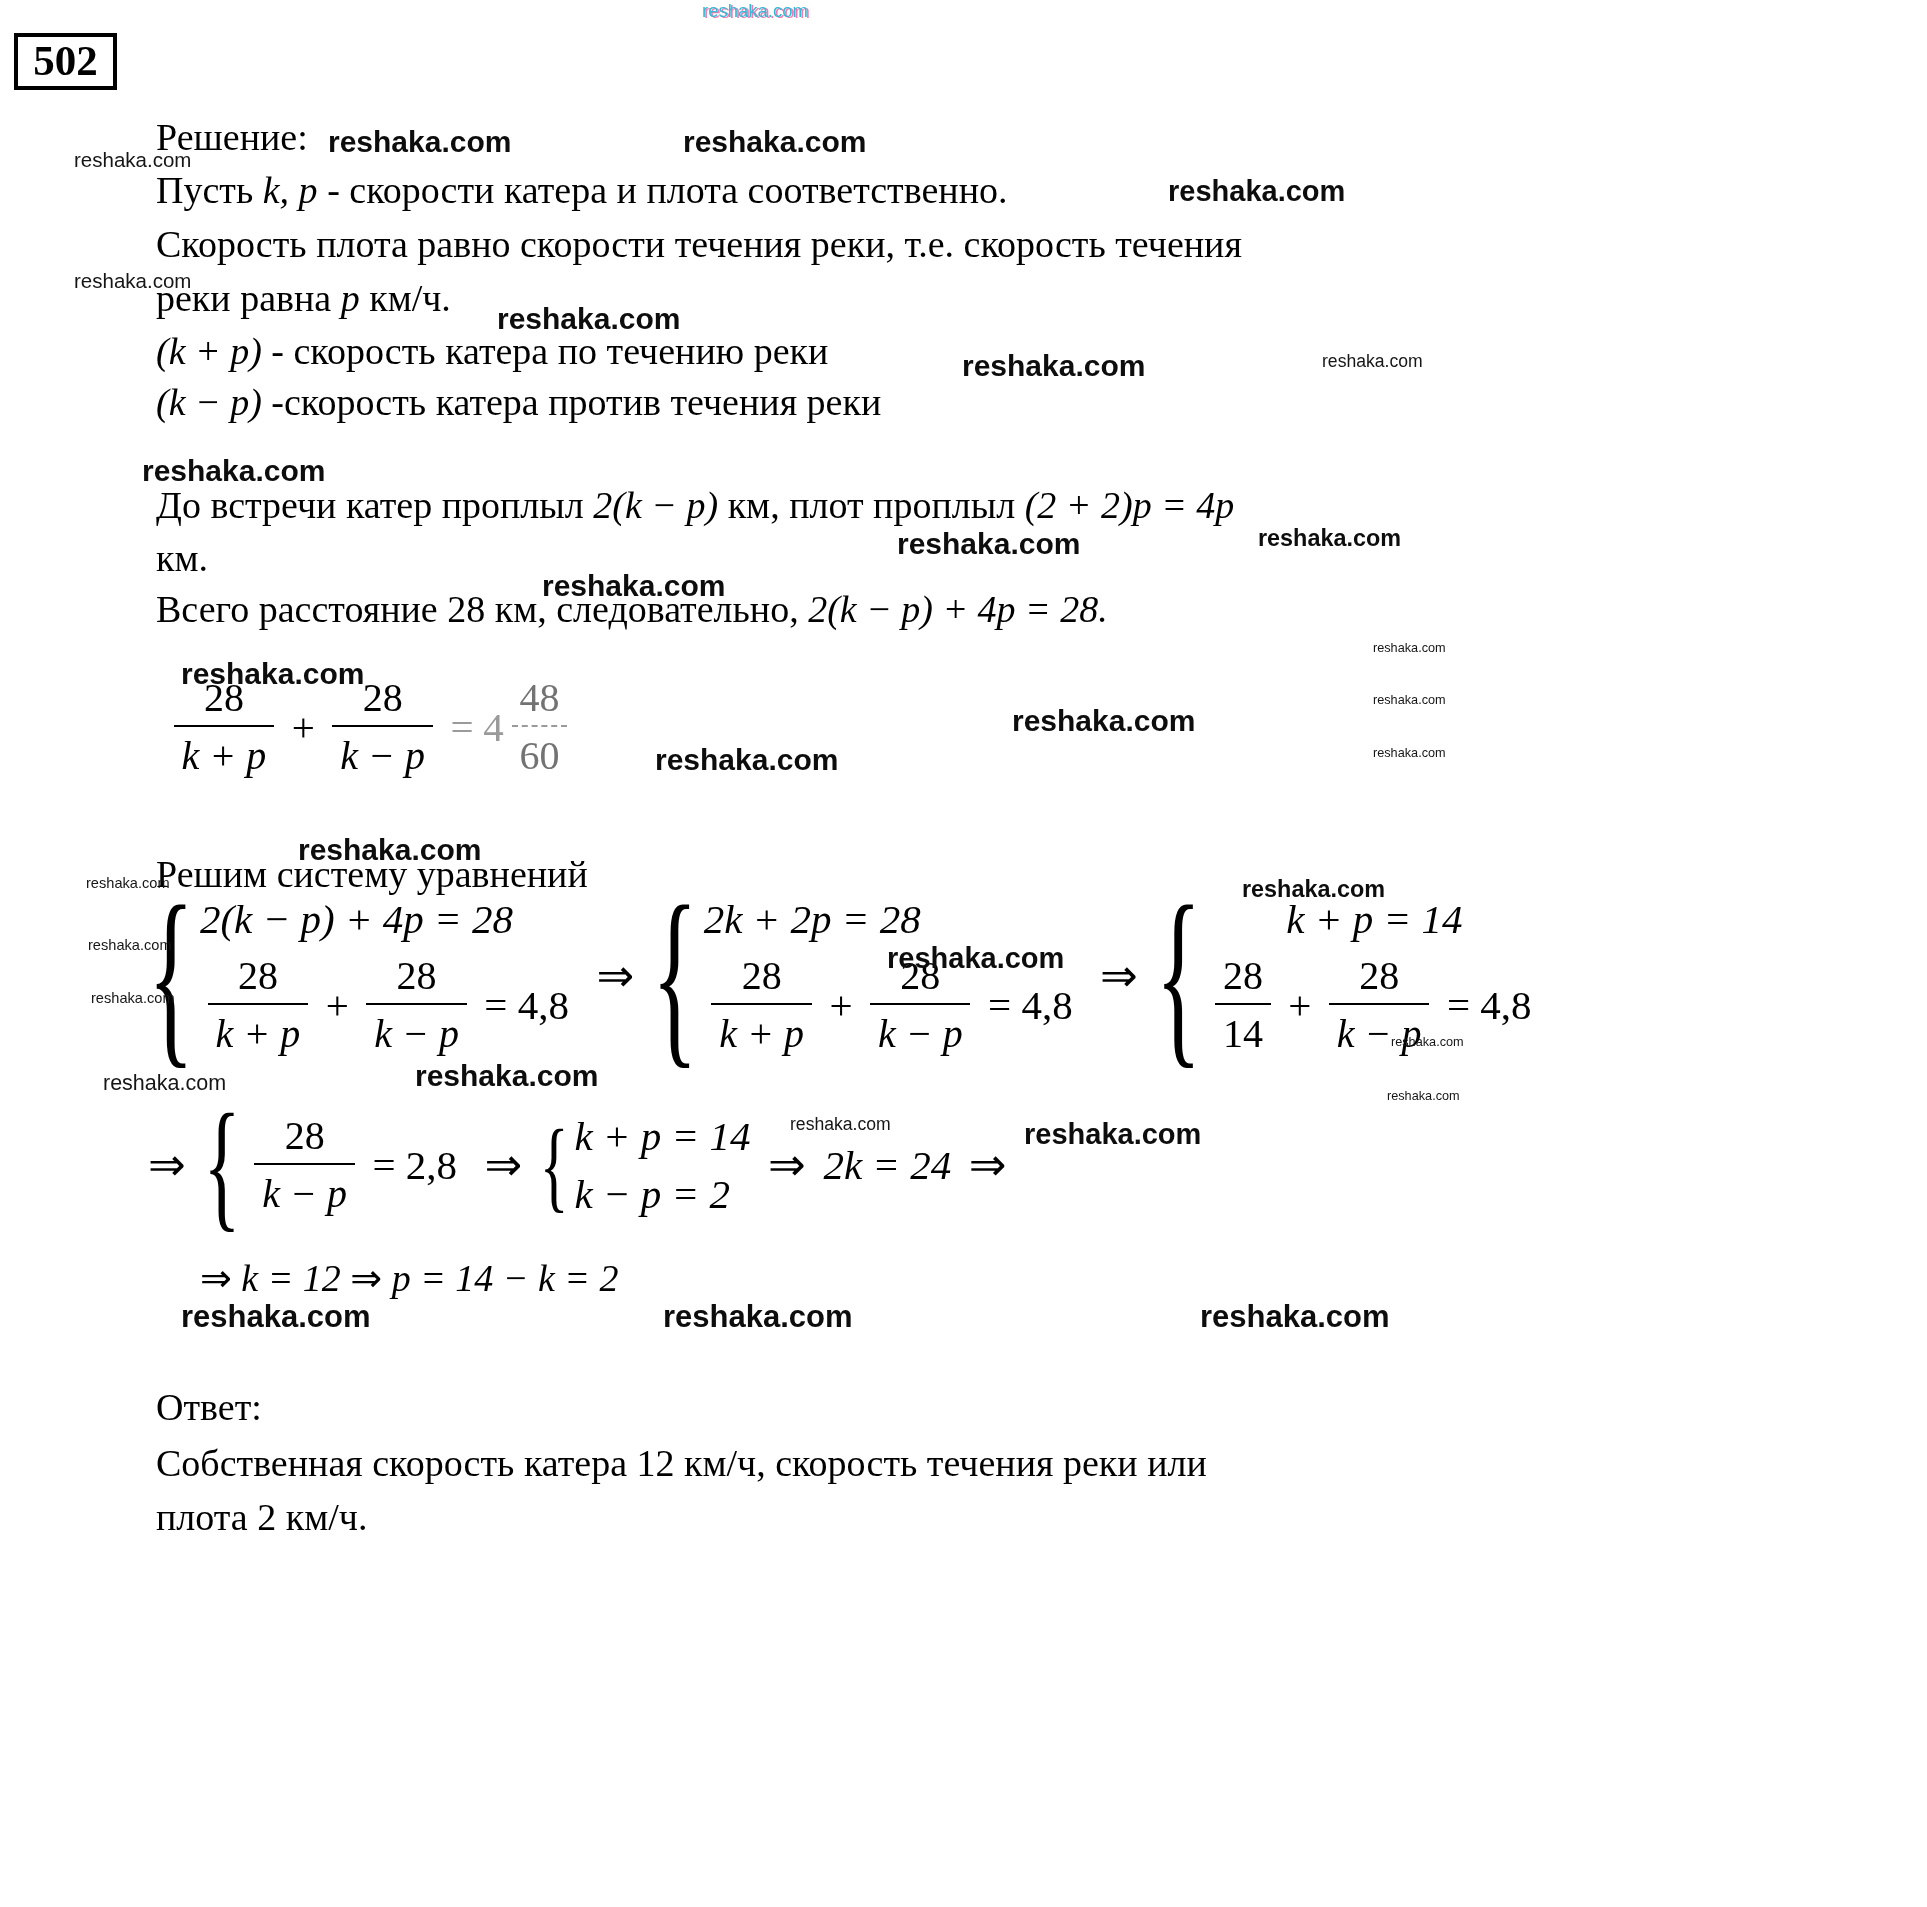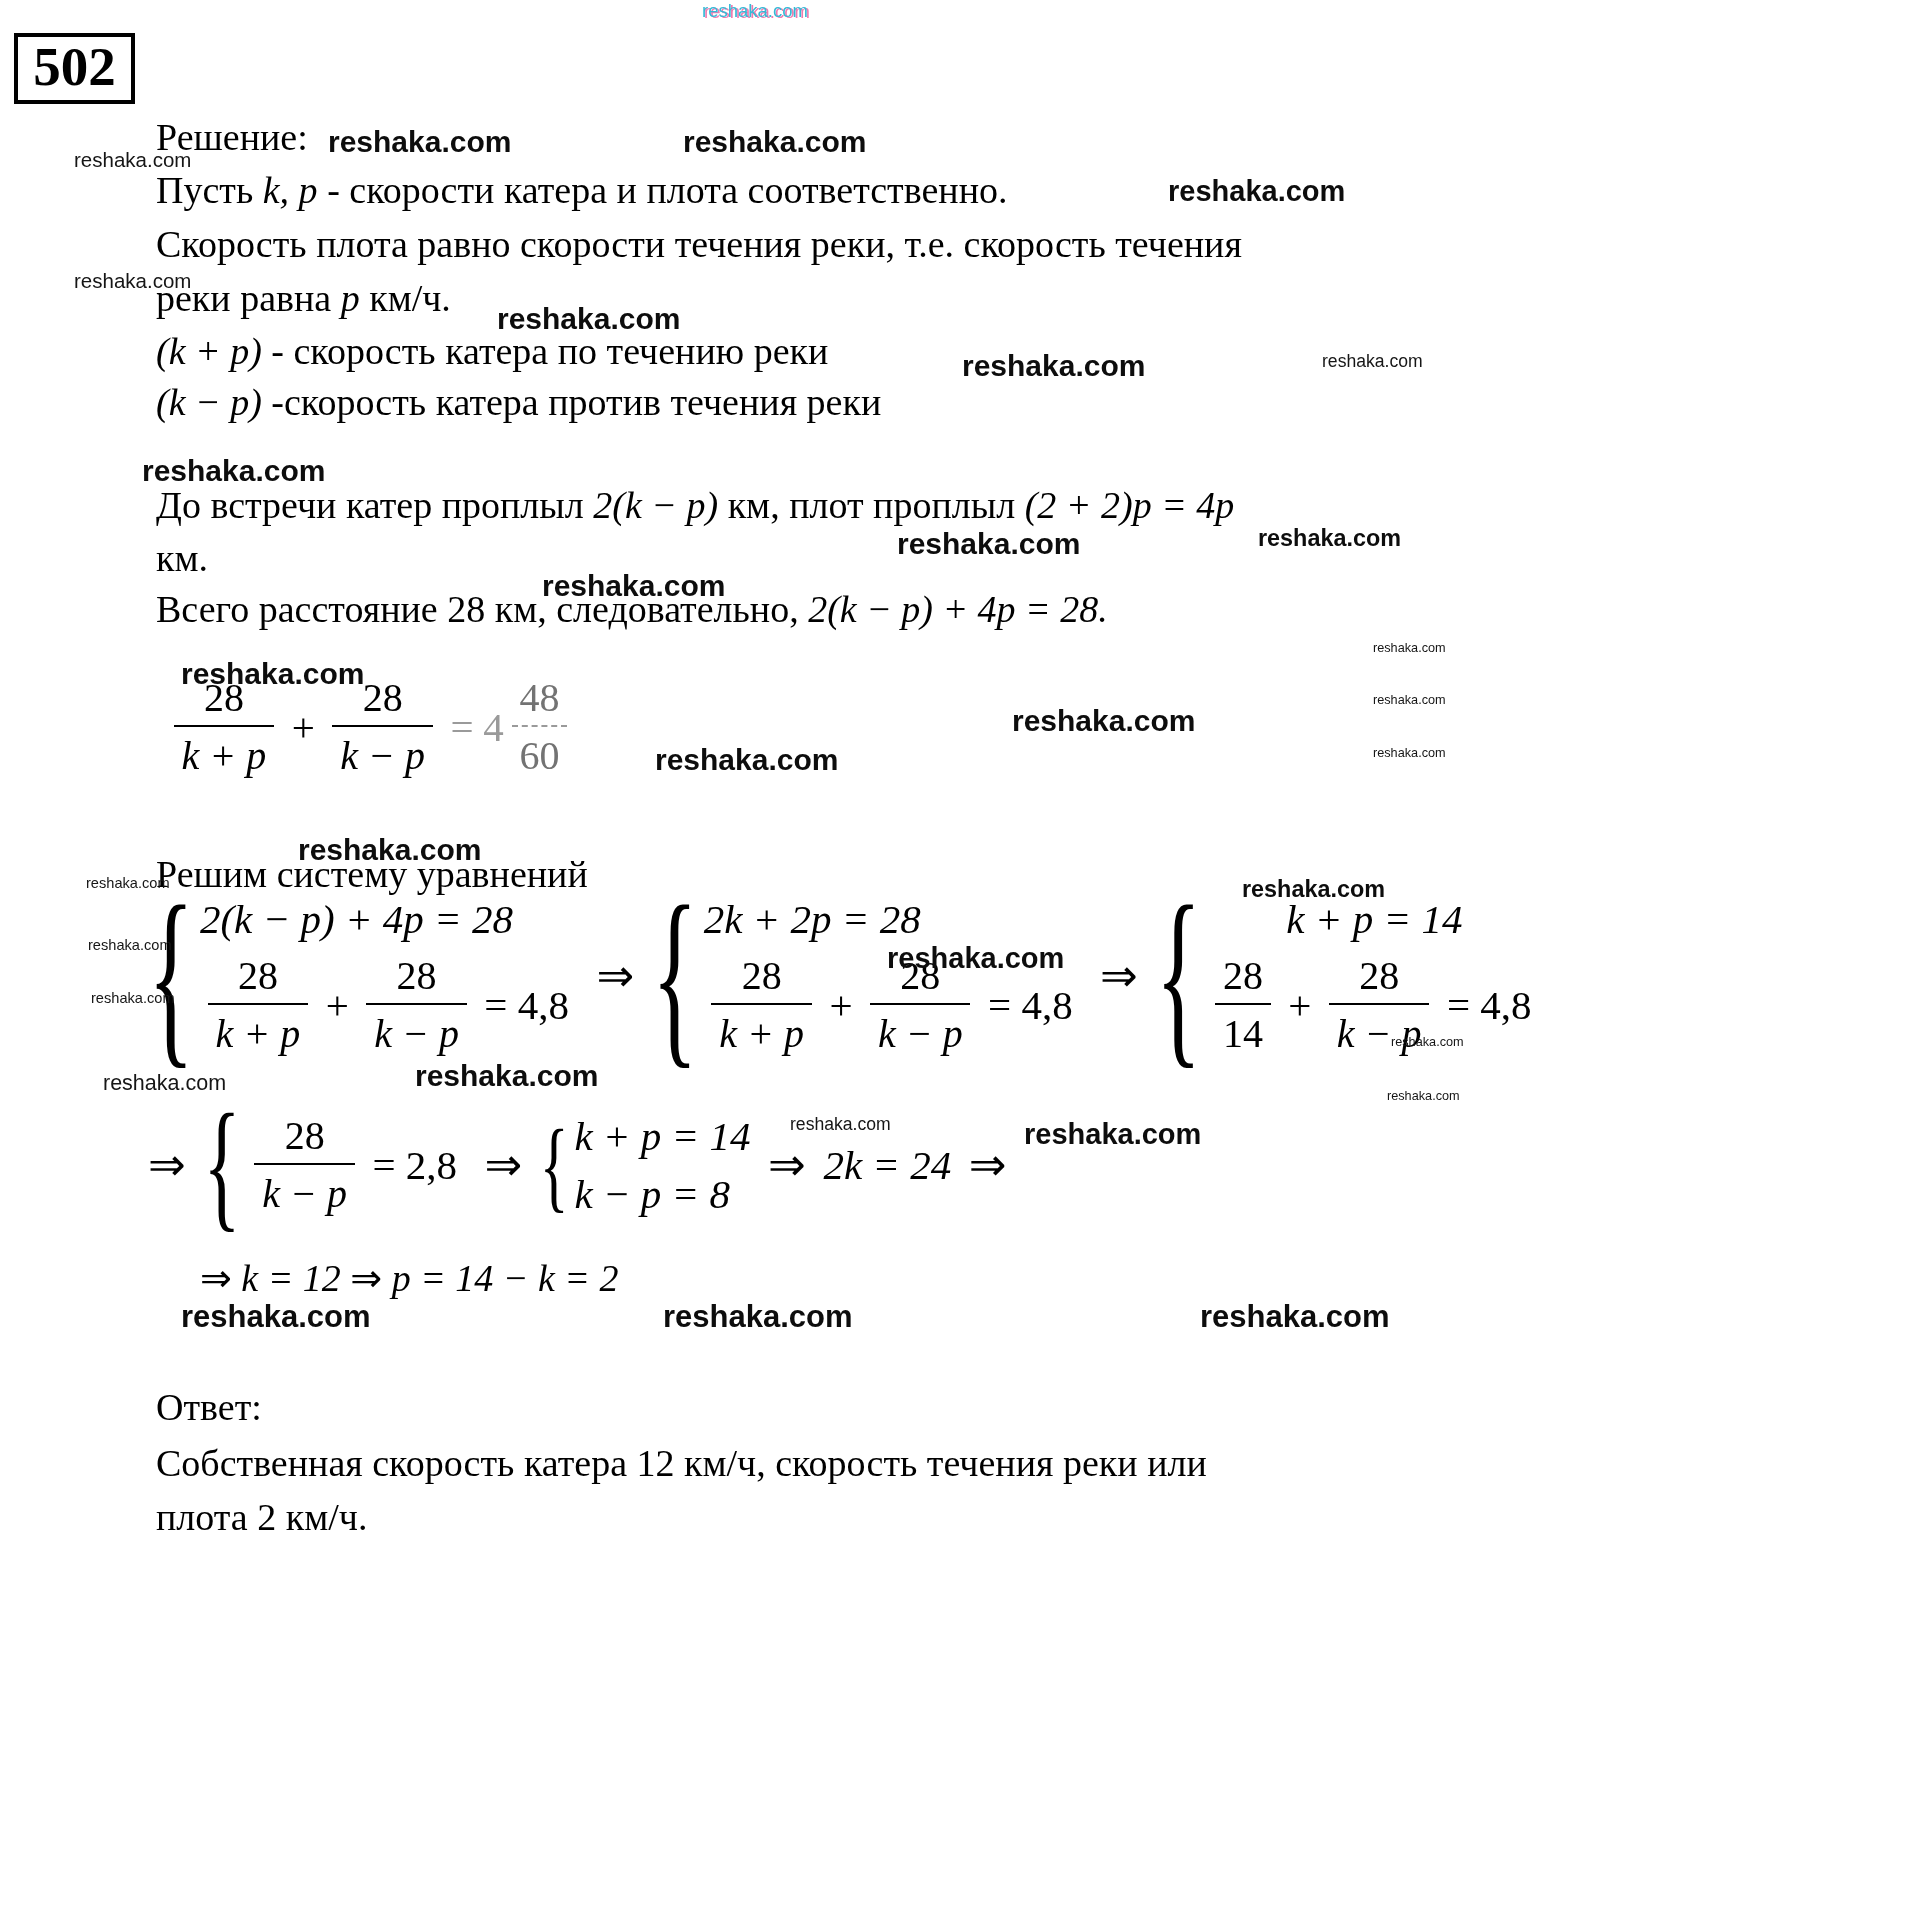--- a/index.html
+++ b/index.html
@@ -6,21 +6,21 @@
   html,body { background:#ffffff; }
   .page {
     position:relative; width:1927px; height:1908px; background:#fff;
     font-family:"Liberation Serif", serif; color:#000; overflow:hidden;
   }
   .abs { position:absolute; white-space:nowrap; }
   .body-text { font-size:38px; }
   .math { font-style:italic; }
   .num-box {
     position:absolute; left:13.7px; top:33px; border:4.9px solid #000;
-    padding:0 15.6px 2px; font-size:55px; font-weight:bold; line-height:1.1;
+    padding:0 15.6px 2px; font-size:43px; font-weight:bold; line-height:1.1;
     font-family:"Liberation Serif", serif;
   }
   .wm {
     position:absolute; font-family:"Liberation Sans", sans-serif;
     color:#161616; white-space:nowrap; font-weight:400; line-height:1;
   }
   .wm-b { font-weight:600; color:#0d0d0d; }
   .wm-color { color:#35b9d6; text-shadow:2px 1px 0 #ef7bb0; }
   .eq-row { display:flex; align-items:center; font-size:41px; }
   .frac { display:inline-flex; flex-direction:column; align-items:center; margin:0 7.8px; font-size:40px; line-height:1.15; }
@@ -174,21 +174,21 @@
           <span class="den math">k − p</span>
         </span>
         <span class="op">= 2,8</span>
       </span>
     </span>
     <span class="arrow">⇒</span>
     <span class="system">
       <span class="brace brace-sm">{</span>
       <span class="sys-lines">
         <span class="eq-row math">k + p = 14</span>
-        <span class="eq-row math">k − p = 8</span>
+        <span class="eq-row math">k − p = 2</span>
       </span>
     </span>
     <span class="arrow">⇒</span>
     <span class="eq-row math">2k = 24</span>
     <span class="arrow">⇒</span>
   </div>
 
   <div class="abs body-text" style="left:156px;top:1256px;margin-left:44px;">
     <span>⇒ </span><span class="math">k = 12</span><span> ⇒ </span><span class="math">p = 14 − k = 2</span>
   </div>

